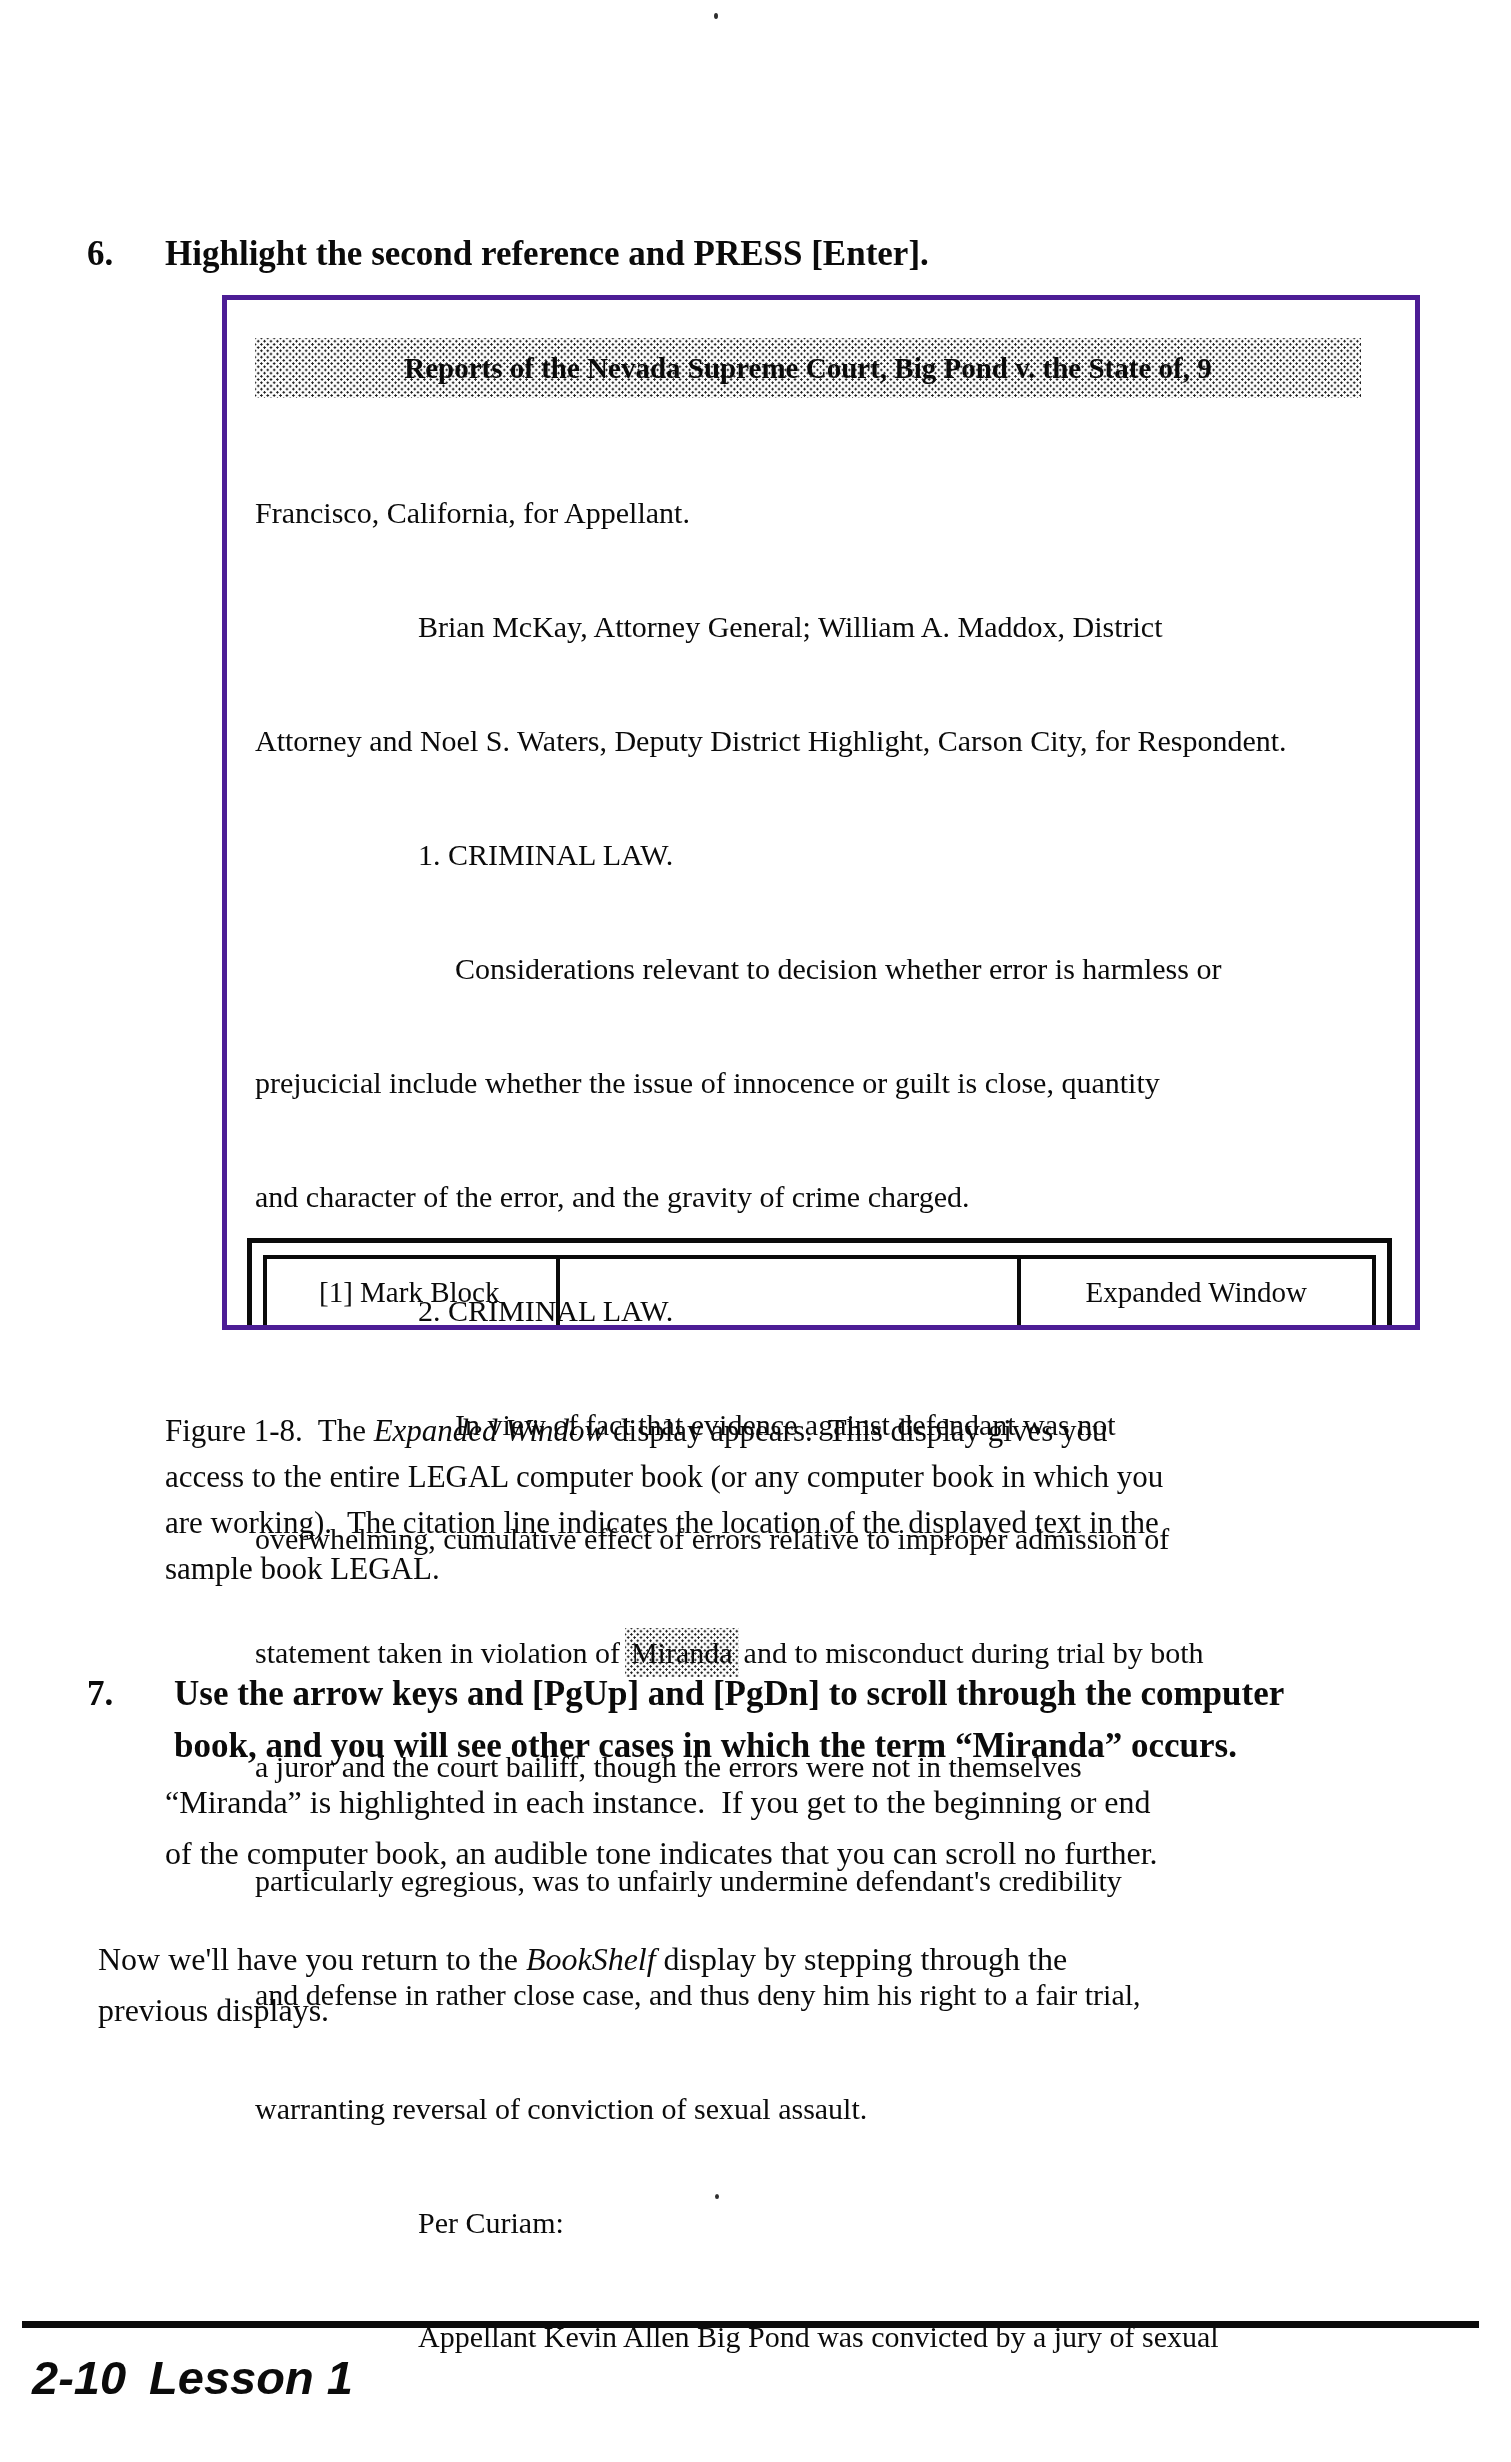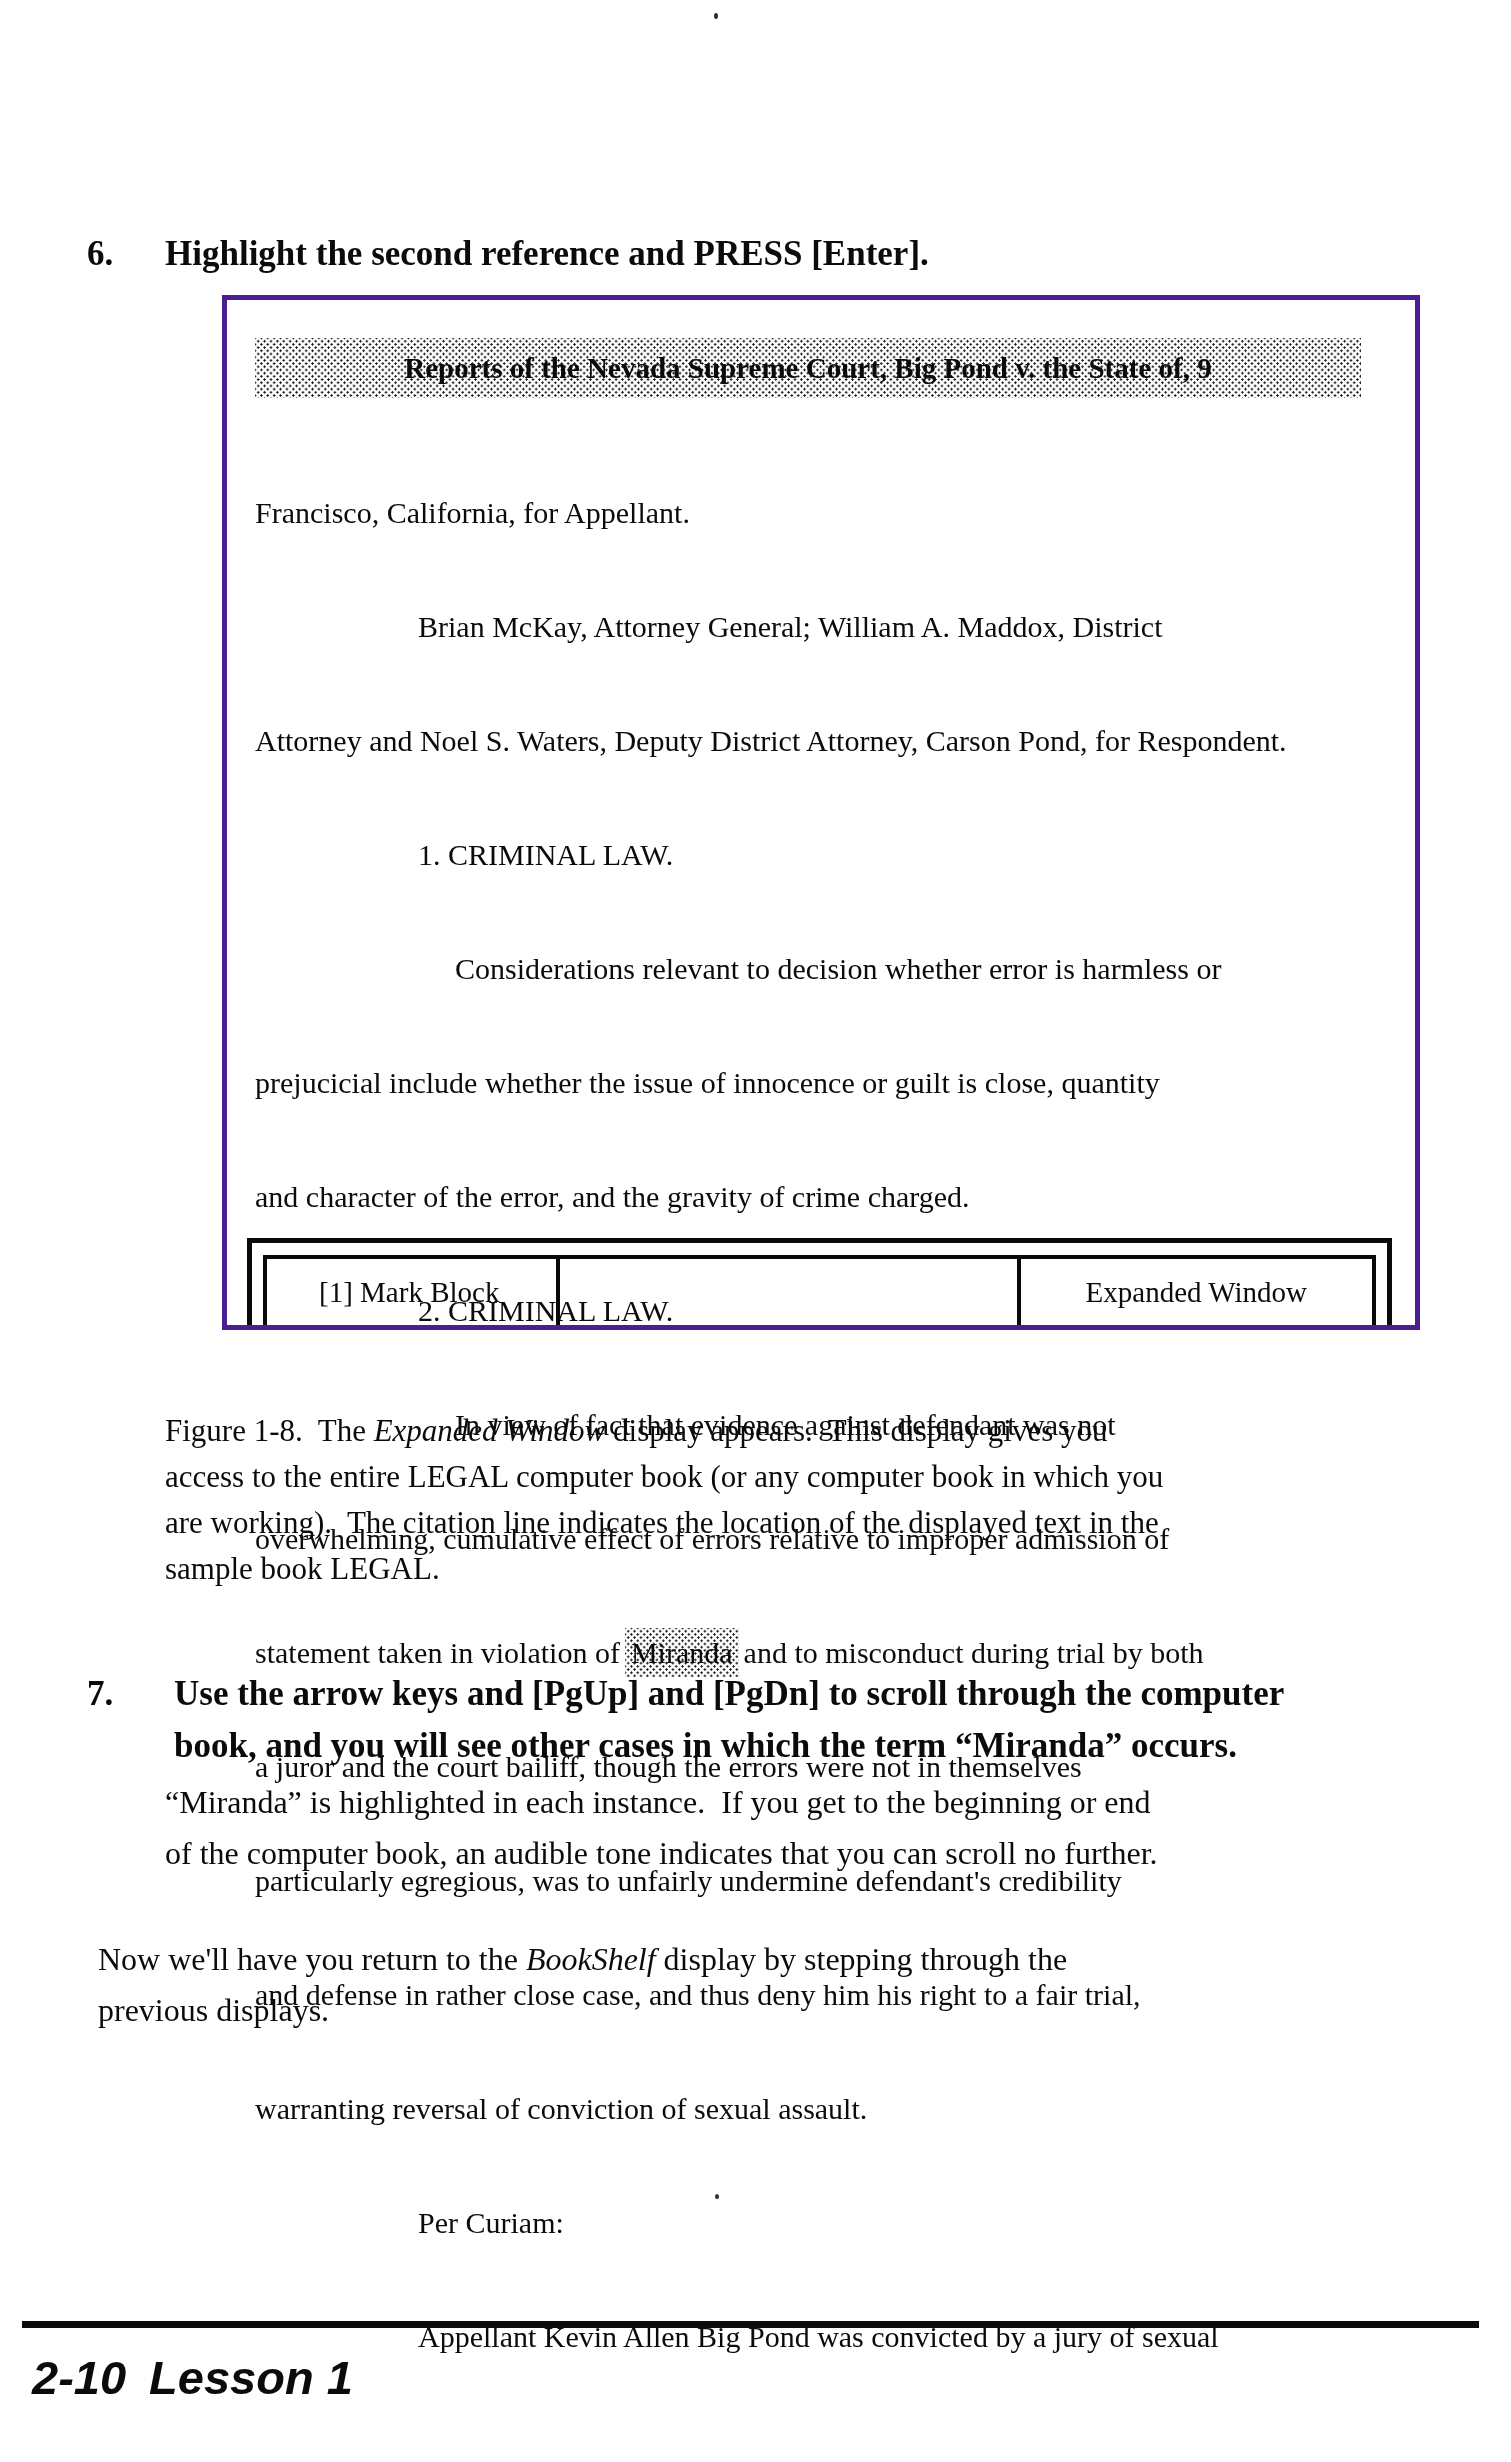--- a/index.html
+++ b/index.html
@@ -76,21 +76,21 @@
   <div class="step-num" id="step6-num">6.</div>
   <div class="step-text" id="step6-text">Highlight the second reference and PRESS [Enter].</div>
 
   <div class="screen">
 
     <div class="tbar halftone">Reports of the Nevada Supreme Court, Big Pond v. the State of, 9</div>
 
     <div class="bx">
       <div class="bx-line">Francisco, California, for Appellant.</div>
       <div class="bx-line ind1">Brian McKay, Attorney General; William A. Maddox, District</div>
-      <div class="bx-line">Attorney and Noel S. Waters, Deputy District Attorney, Carson Pond, for Respondent.</div>
+      <div class="bx-line">Attorney and Noel S. Waters, Deputy District Highlight, Carson City, for Respondent.</div>
       <div class="bx-line ind1">1. CRIMINAL LAW.</div>
       <div class="bx-line ind2">Considerations relevant to decision whether error is harmless or</div>
       <div class="bx-line">prejucicial include whether the issue of innocence or guilt is close, quantity</div>
       <div class="bx-line">and character of the error, and the gravity of crime charged.</div>
       <div class="bx-line ind1">2. CRIMINAL LAW.</div>
       <div class="bx-line ind2">In view of fact that evidence against defendant was not</div>
       <div class="bx-line">overwhelming, cumulative effect of errors relative to improper admission of</div>
       <div class="bx-line"><span>statement taken in violation of</span><span class="mk halftone">Miranda</span><span>and to misconduct during trial by both</span></div>
       <div class="bx-line">a juror and the court bailiff, though the errors were not in themselves</div>
       <div class="bx-line">particularly egregious, was to unfairly undermine defendant's credibility</div>

